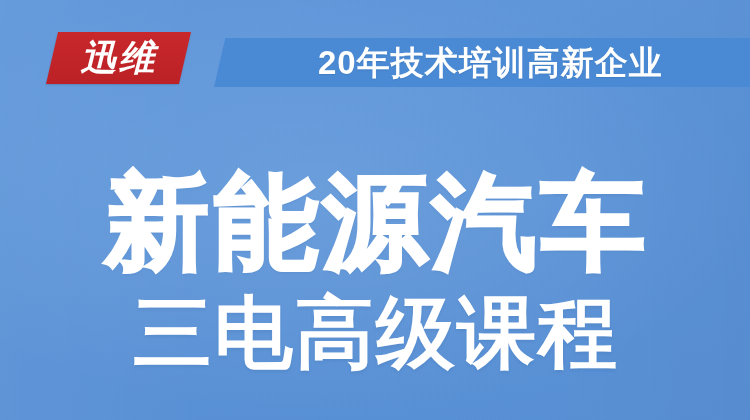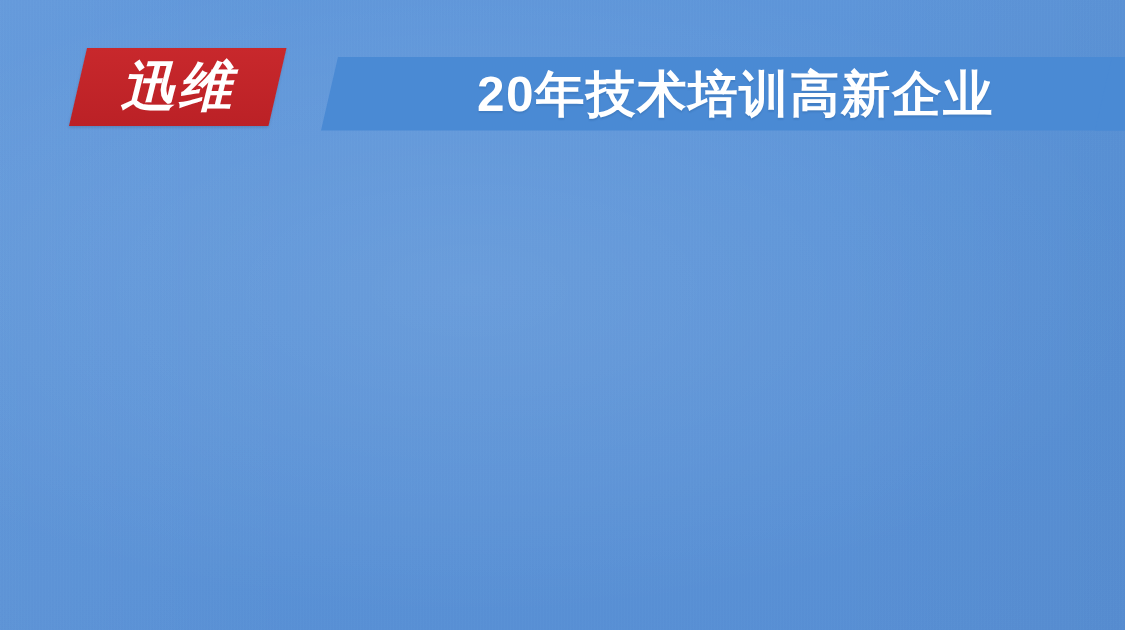--- a/index.html
+++ b/index.html
@@ -172,15 +172,17 @@
   <div class="header">
 
     <div class="tagline-band"></div>
 
     <div class="logo-badge"></div>
     <div class="logo-text">迅维</div>
 
     <div class="tagline">20年技术培训高新企业</div>
   </div>
 
+  <div class="title-main">新能源汽车</div>
 
+  <div class="title-sub">三电高级课程</div>
 
 </div>
 
 </body></html>

